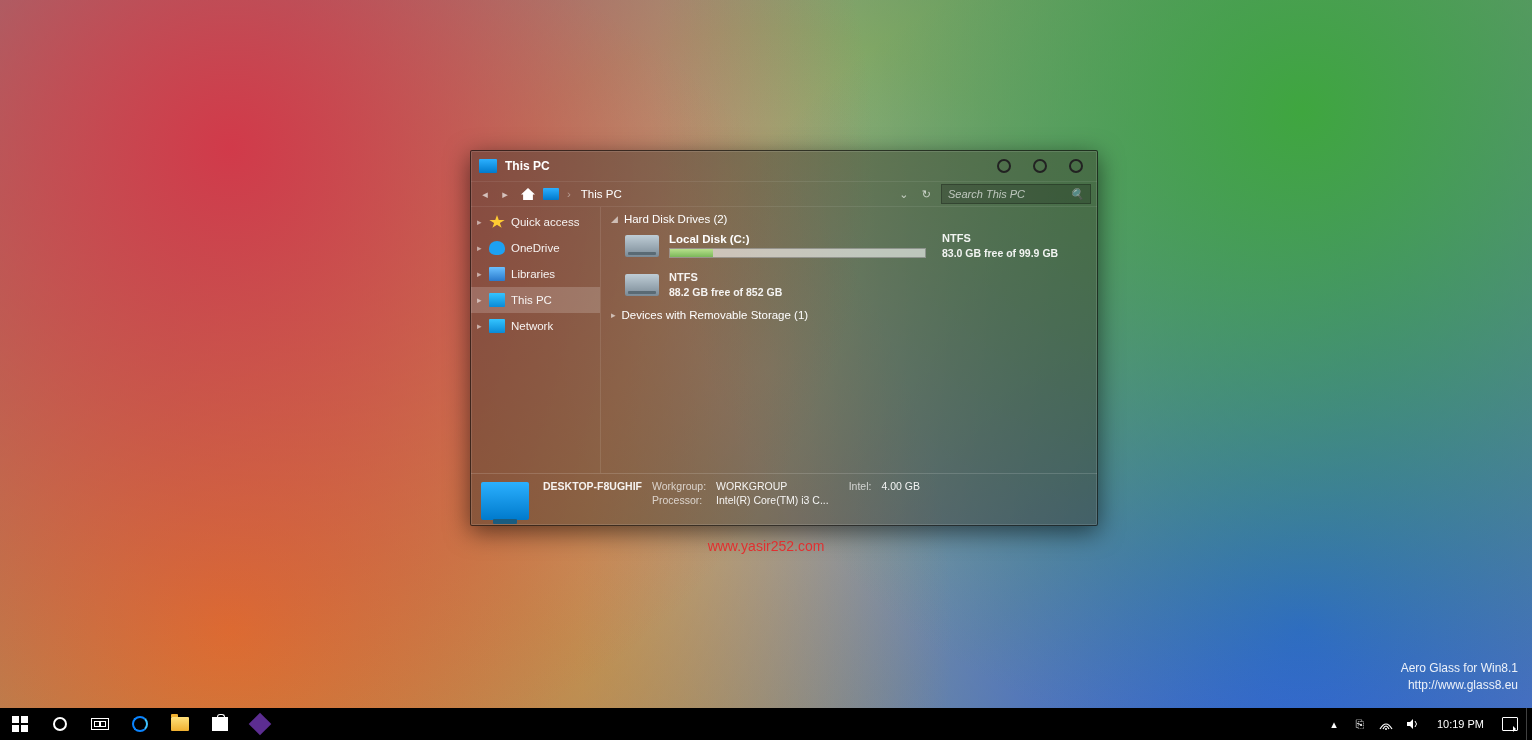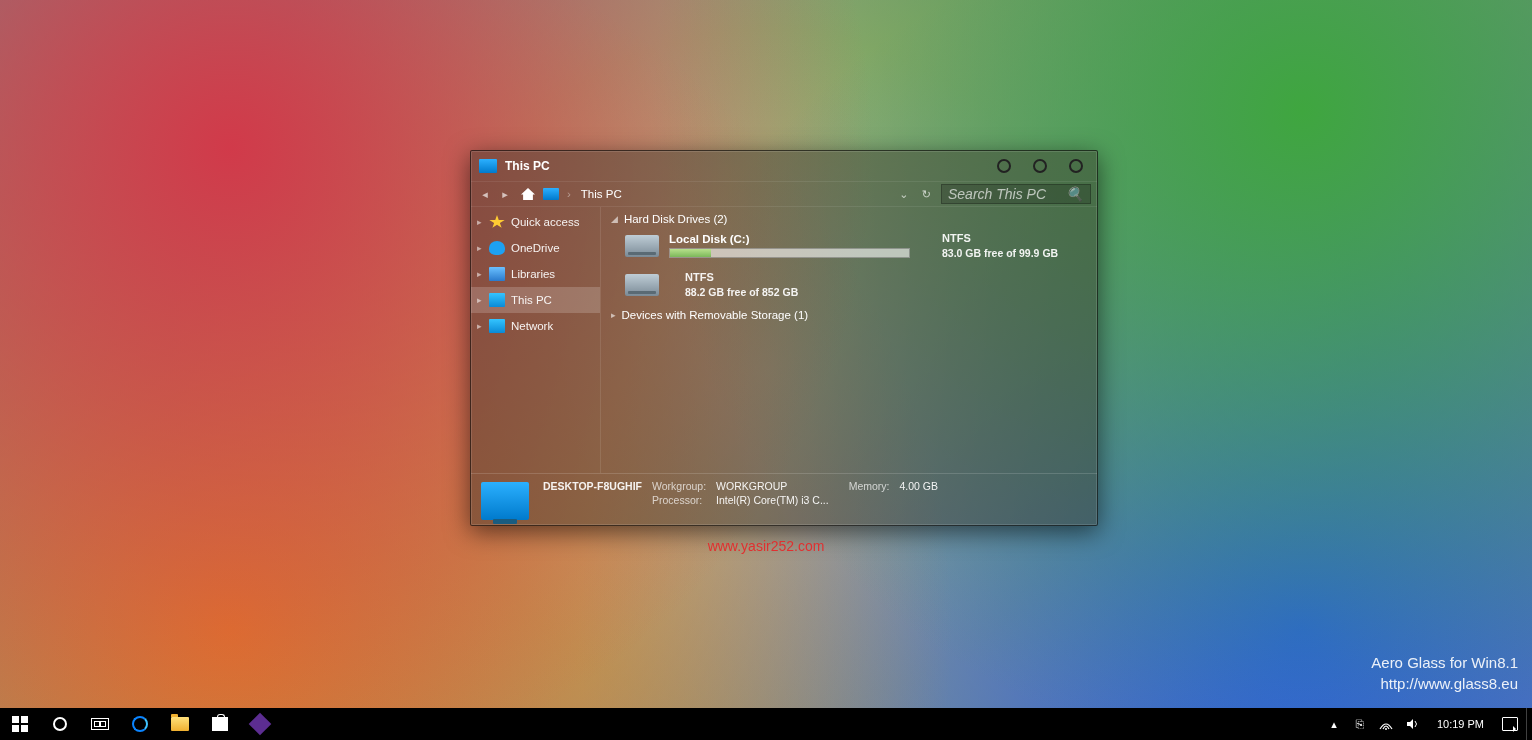--- a/index.html
+++ b/index.html
@@ -15,21 +15,21 @@
     radial-gradient(circle at 85% 85%, #2a5fe0 0%, transparent 50%),
     radial-gradient(circle at 50% 50%, #d6cf9e 0%, #9fa678 40%, transparent 70%),
     linear-gradient(#7a8a8a, #7a8a8a);
   position: relative;
 }
 
 
 #desktop-watermark {
   position: absolute; right: 14px; bottom: 46px;
   text-align: right; color: rgba(255,255,255,.9);
-  font-size: 15px; line-height: 1.4;
+  font-size: 12px; line-height: 1.4;
 }
 #center-watermark {
   position: absolute; top: 538px; left: 50%; transform: translateX(-50%);
   color: #e03030; font-size: 14px; font-weight: 500;
 }
 
 
 #explorer {
   position: absolute; top: 150px; left: 470px; width: 628px; height: 376px;
   background: rgba(60,55,45,.45);
@@ -47,21 +47,21 @@
 .circle-btn { width: 14px; height: 14px; border: 2px solid #222; border-radius: 50%; cursor: pointer; }
 
 .navbar { height: 26px; display: flex; align-items: center; padding: 0 6px; gap: 4px; border-top: 1px solid rgba(255,255,255,.08); border-bottom: 1px solid rgba(255,255,255,.08); }
 .nav-arrow { width: 16px; text-align: center; color: rgba(255,255,255,.65); cursor: pointer; font-size: 11px; }
 .home-icon { width: 14px; height: 12px; background: #fff; clip-path: polygon(50% 0,100% 55%,85% 55%,85% 100%,15% 100%,15% 55%,0 55%); margin: 0 4px; }
 .pc-icon-sm { width: 16px; height: 12px; background: linear-gradient(#2bb0ff,#007acc); border-radius: 1px; margin-right: 4px; }
 .addr { flex: 1; padding: 0 6px; display: flex; align-items: center; gap: 4px; }
 .addr-sep { color: rgba(255,255,255,.4); }
 .addr-text { color: #fff; }
 .refresh { color: rgba(255,255,255,.7); font-size: 11px; padding: 0 6px; cursor: pointer; }
-.searchbox { width: 150px; height: 20px; background: rgba(0,0,0,.18); border: 1px solid rgba(0,0,0,.25); display: flex; align-items: center; padding: 0 6px; font-style: italic; color: rgba(255,255,255,.65); font-size: 14px; }
+.searchbox { width: 150px; height: 20px; background: rgba(0,0,0,.18); border: 1px solid rgba(0,0,0,.25); display: flex; align-items: center; padding: 0 6px; font-style: italic; color: rgba(255,255,255,.65); font-size: 11px; }
 .searchbox span:first-child { flex: 1; }
 
 .body { flex: 1; display: flex; min-height: 0; }
 .sidebar { width: 130px; border-right: 1px solid rgba(255,255,255,.1); padding: 2px 0; }
 .side-item { height: 26px; display: flex; align-items: center; padding: 0 6px; gap: 6px; color: rgba(255,255,255,.92); cursor: pointer; }
 .side-item.active { background: rgba(255,255,255,.18); }
 .side-caret { width: 6px; font-size: 9px; color: rgba(255,255,255,.55); }
 .side-icon { width: 16px; height: 14px; border-radius: 1px; }
 .ic-star { background: #ffcc33; clip-path: polygon(50% 0,61% 35%,98% 35%,68% 57%,79% 91%,50% 70%,21% 91%,32% 57%,2% 35%,39% 35%); }
 .ic-cloud { background: #1da1f2; border-radius: 50% 50% 40% 40%; }
@@ -72,21 +72,21 @@
 .content { flex: 1; padding: 4px 10px; overflow: hidden; }
 .group-header { display: flex; align-items: center; gap: 6px; color: #fff; font-size: 11.5px; margin: 2px 0 6px; cursor: pointer; }
 .group-header .caret { font-size: 9px; color: rgba(255,255,255,.6); }
 .drive-row { display: flex; align-items: center; margin: 4px 0 10px; font-weight: bold; }
 .drive-icon { width: 34px; height: 22px; background: linear-gradient(#bfcdd6,#7a8a96); border-radius: 2px; margin: 0 10px 0 14px; position: relative; }
 .drive-icon::after { content:""; position:absolute; bottom:2px; left:3px; right:3px; height:3px; background:#5a6a74; border-radius:1px; }
 .drive-mid { flex: 1; min-width: 0; margin-right: 16px; }
 .drive-name { font-size: 11.5px; margin-bottom: 3px; }
 .prog { height: 10px; background: rgba(255,255,255,.6); border: 1px solid rgba(0,0,0,.25); position: relative; }
 .prog-fill { position: absolute; top:0; bottom:0; left:0; background: linear-gradient(#b7e08c,#7cb85a); }
-.drive-right { width: 145px; font-size: 11px; color: rgba(255,255,255,.92); line-height: 1.35; margin-left: 16px; }
+.drive-right { width: 145px; font-size: 11px; color: rgba(255,255,255,.92); line-height: 1.35; }
 .drive-fs { font-size: 11px; }
 .drive-free { font-size: 10.5px; }
 
 .details-pane { height: 52px; border-top: 1px solid rgba(255,255,255,.15); display: flex; padding: 6px 10px; gap: 14px; }
 .details-icon { width: 48px; height: 38px; background: linear-gradient(#2bb0ff,#007acc); border-radius: 2px; position: relative; margin-top: 2px; }
 .details-icon::after { content:""; position:absolute; bottom:-4px; left:12px; width:24px; height:5px; background:#1a5c80; border-radius:1px; }
 .details-grid { display: grid; grid-template-columns: auto auto auto auto auto auto; column-gap: 10px; row-gap: 2px; font-size: 10.5px; color: rgba(255,255,255,.92); align-content: start; }
 .details-grid .lbl { color: rgba(255,255,255,.7); text-align: left; }
 .pcname { font-weight: 600; }
 
@@ -212,21 +212,21 @@
       </div>
     </div>
 
     <div class="details-pane">
       <div class="details-icon"></div>
       <div class="details-grid">
         <div class="pcname">DESKTOP-F8UGHIF</div>
         <div class="lbl">Workgroup:</div>
         <div>WORKGROUP</div>
         <div></div>
-        <div class="lbl">Memory:</div>
+        <div class="lbl">Intel:</div>
         <div>4.00 GB</div>
         <div></div>
         <div class="lbl">Processor:</div>
         <div>Intel(R) Core(TM) i3 C...</div>
         <div></div>
           <div></div>
           <div></div>
       </div>
     </div>
 

